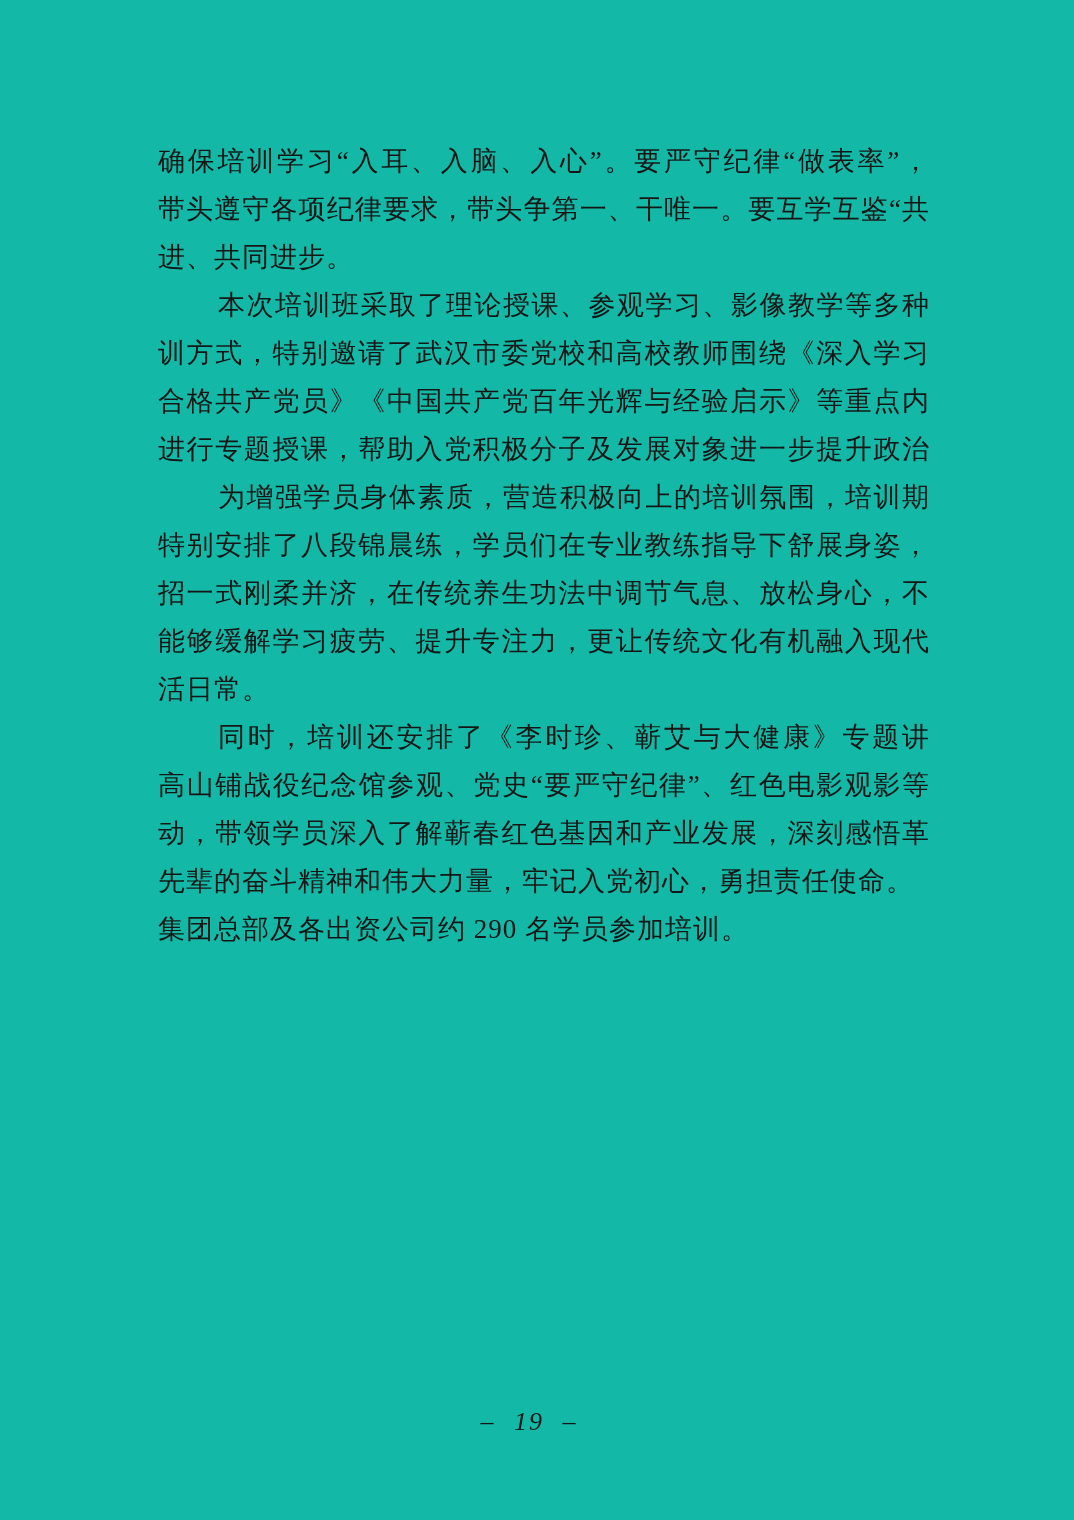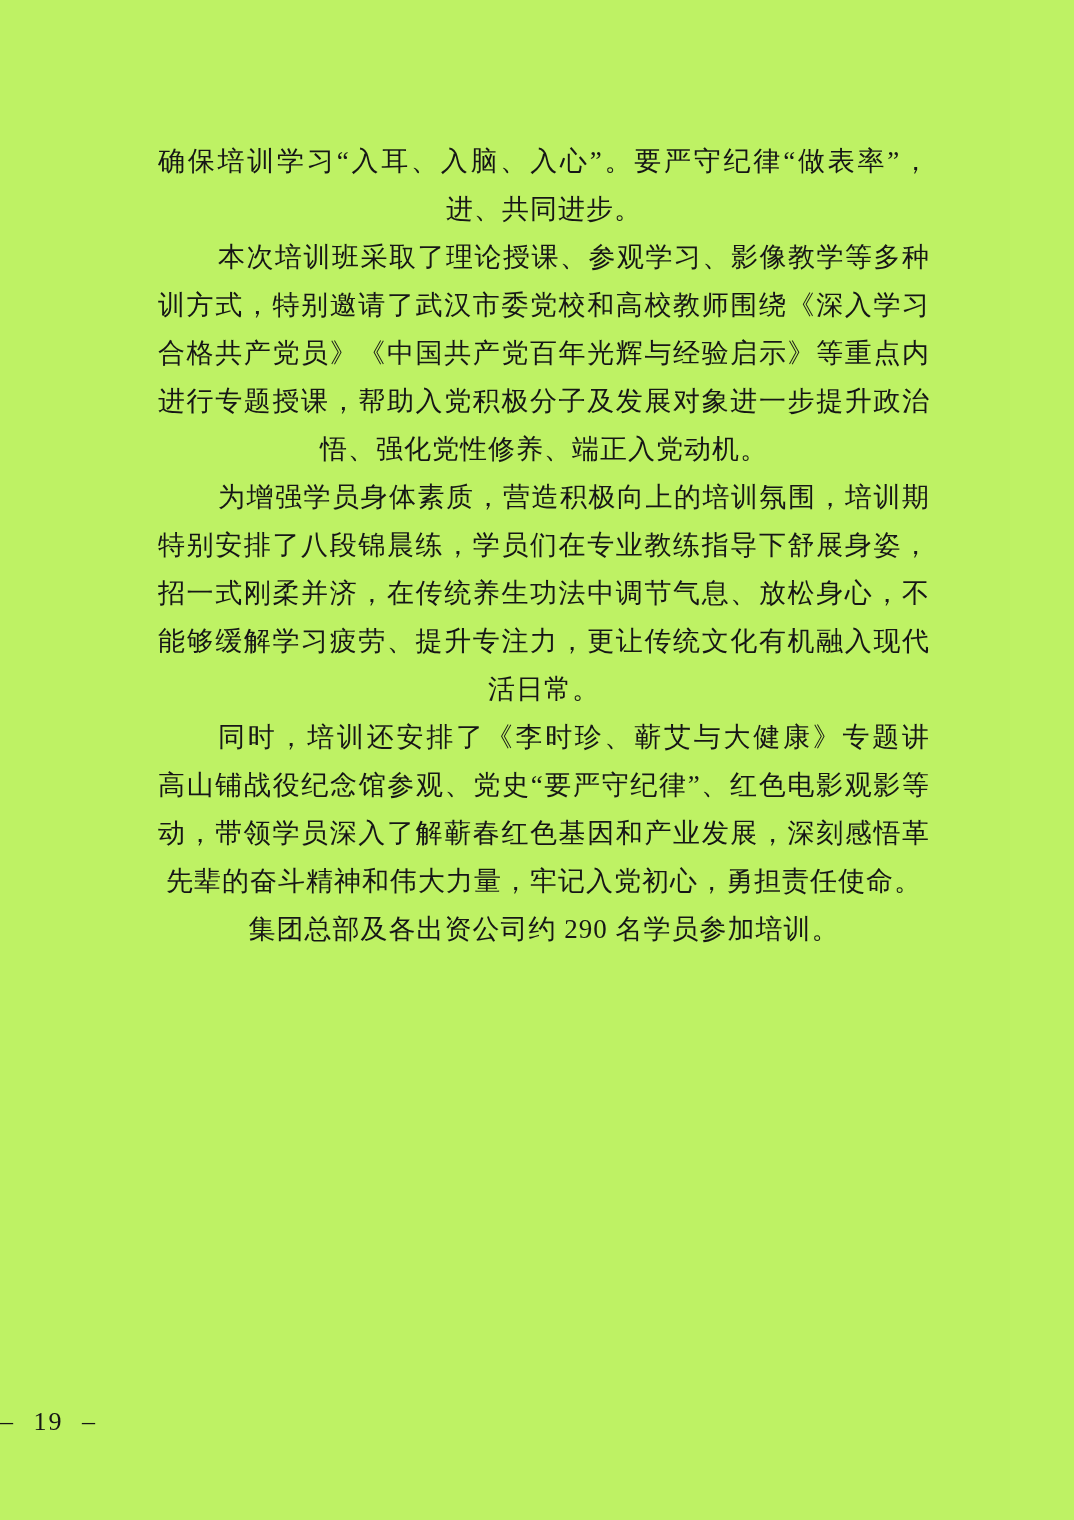--- a/index.html
+++ b/index.html
@@ -11,79 +11,80 @@
     width: 1074px;
     height: 1520px;
     position: relative;
     font-family: "Liberation Serif", "DejaVu Serif", serif;
     color: #161616;
     overflow: hidden;
   }
   .page {
     position: absolute;
     inset: 0;
-    background: #bef264;
+    background: #14b8a6;
   }
   .text-block {
     position: absolute;
     left: 158px;
     top: 137px;
     width: 772px;
   }
   .paragraph {
     margin: 0;
     padding: 0;
   }
   .line {
     font-size: 27px;
     line-height: 48px;
     height: 48px;
     letter-spacing: 1px;
-    text-align: center;
+    text-align: left;
     overflow: hidden;
     white-space: normal;
   }
   .line.full {
     text-align: justify;
     text-align-last: justify;
     text-justify: inter-character;
   }
   .line.indent {
     padding-left: 60px;
   }
   .footer {
     position: absolute;
     left: 0;
     right: 16px;
     top: 1402px;
-    text-align: left;
+    text-align: center;
+    font-style: italic;
   }
   .page-number {
     font-size: 26px;
     line-height: 40px;
     letter-spacing: 2px;
     word-spacing: 10px;
     color: #161616;
   }
 </style>
 </head>
 <body>
 
 <div class="page">
   <main class="text-block">
       <div class="paragraph">
         <div class="line full">确保培训学习“入耳、入脑、入心”。要严守纪律“做表率”，</div>
+        <div class="line full">带头遵守各项纪律要求，带头争第一、干唯一。要互学互鉴“共</div>
         <div class="line">进、共同进步。</div>
       </div>
       <div class="paragraph">
         <div class="line full indent">本次培训班采取了理论授课、参观学习、影像教学等多种培</div>
         <div class="line full">训方式，特别邀请了武汉市委党校和高校教师围绕《深入学习贯</div>
         <div class="line full">合格共产党员》《中国共产党百年光辉与经验启示》等重点内容</div>
         <div class="line full">进行专题授课，帮助入党积极分子及发展对象进一步提升政治觉</div>
-        <div class="line">悟、强化党性修养、端正入党动机。</div>
       </div>
       <div class="paragraph">
         <div class="line full indent">为增强学员身体素质，营造积极向上的培训氛围，培训期间</div>
         <div class="line full">特别安排了八段锦晨练，学员们在专业教练指导下舒展身姿，一</div>
         <div class="line full">招一式刚柔并济，在传统养生功法中调节气息、放松身心，不仅</div>
         <div class="line full">能够缓解学习疲劳、提升专注力，更让传统文化有机融入现代生</div>
         <div class="line">活日常。</div>
       </div>
       <div class="paragraph">
         <div class="line full indent">同时，培训还安排了《李时珍、蕲艾与大健康》专题讲座，</div>

